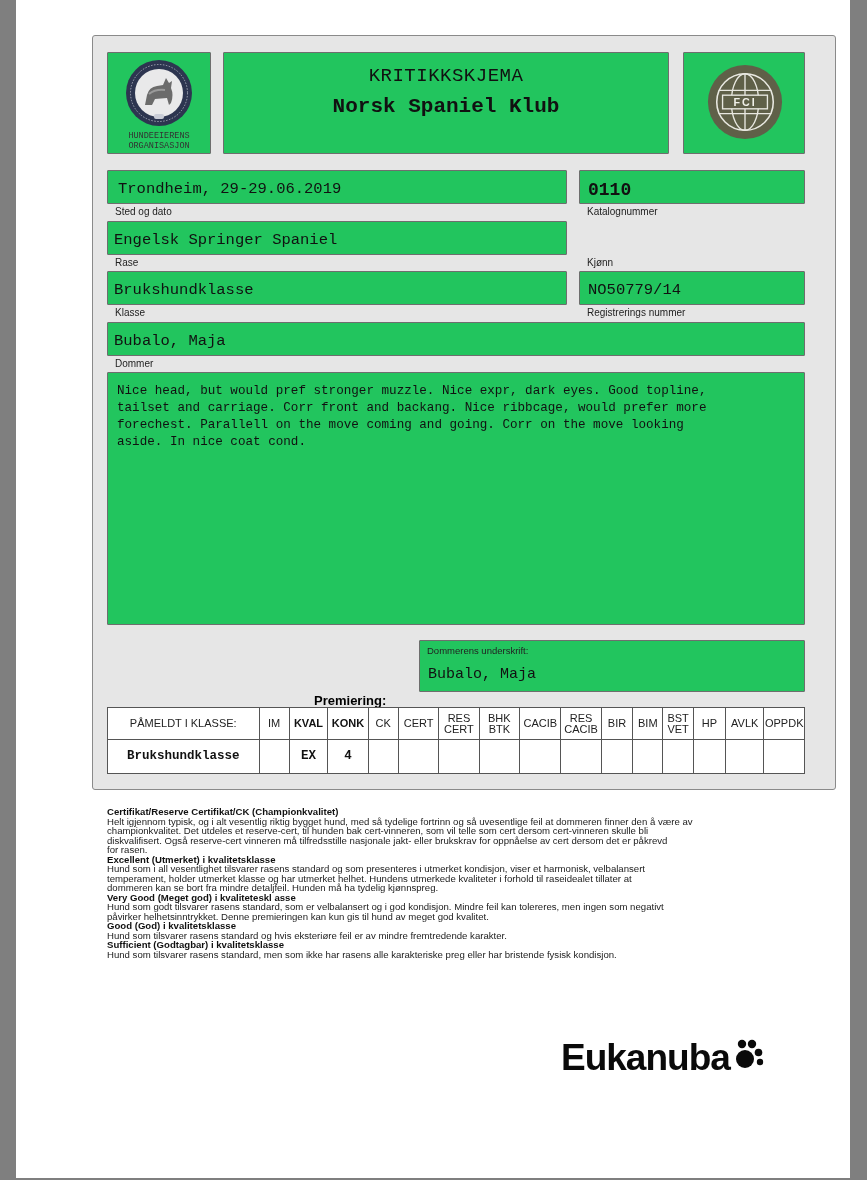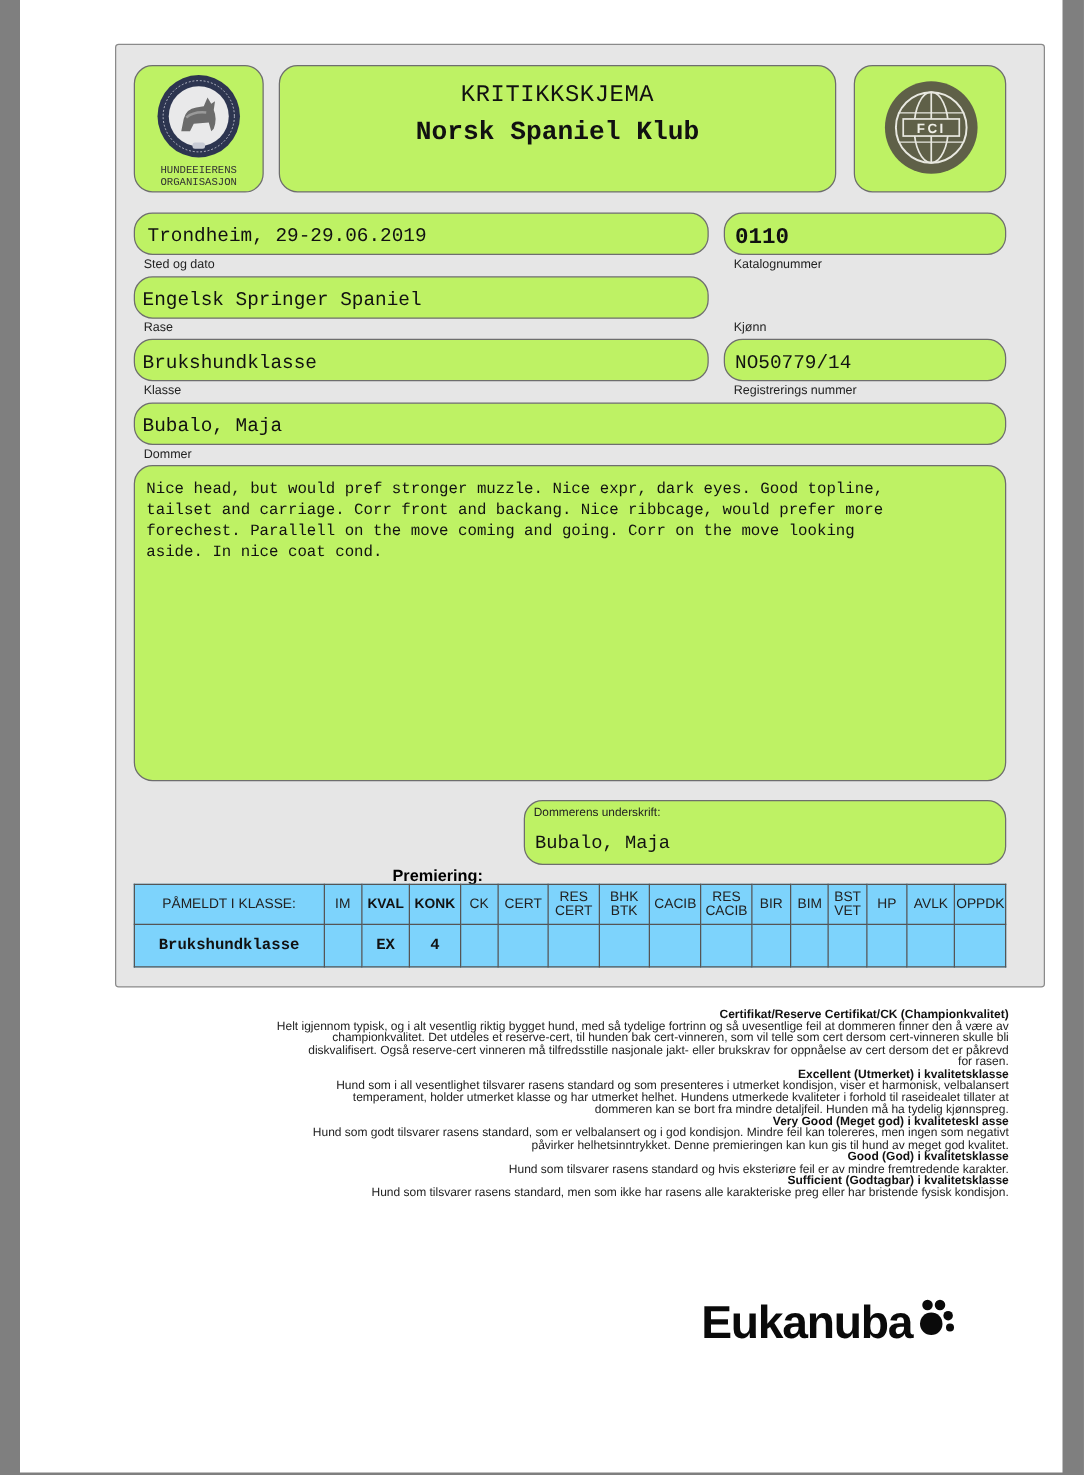--- a/index.html
+++ b/index.html
@@ -7,21 +7,21 @@
   body { position: relative; font-family: "Liberation Sans", sans-serif; }
   .page {
     position: absolute; left: 16px; top: 0; width: 834px; height: 1178px;
     background: #ffffff;
   }
   .form {
     position: absolute; left: 76px; top: 35px; width: 744px; height: 755px;
     background: #e6e6e6; border: 1.5px solid #8a8a8a; border-radius: 3px;
   }
   .box {
-    position: absolute; background: #bef264; border: 1.5px solid #6e6e6e; border-radius: 15px;
+    position: absolute; background: #22c55e; border: 1.5px solid #6e6e6e; border-radius: 1px;
   }
   .mono { font-family: "Liberation Mono", "DejaVu Sans Mono", monospace; color: #111; }
   .val { position: absolute; left: 8px; top: 9px; font-size: 15.5px; white-space: nowrap; }
   .lbl { position: absolute; font-size: 10px; color: #222; white-space: nowrap; }
 
   
   .logo-nkk { left: 14px; top: 16px; width: 104px; height: 102px; }
   .logo-nkk .emblem { position: absolute; left: 17px; top: 6px; width: 68px; height: 68px; }
   .logo-nkk .caption { position: absolute; left: 0; width: 100%; text-align: center; font-size: 8.5px; line-height: 10px; font-family: "Liberation Mono", monospace; color: #333; }
   .title-box { left: 130px; top: 16px; width: 446px; height: 102px; text-align: center; }
@@ -33,32 +33,32 @@
   
   .comment { left: 14px; top: 336px; width: 698px; height: 253px; }
   .comment .text { position: absolute; left: 9px; top: 10px; right: 20px; font-size: 12.6px; line-height: 17px; white-space: pre-wrap; }
 
   .sign { left: 326px; top: 604px; width: 386px; height: 52px; }
 
   
   .prem-title { position: absolute; left: 221px; top: 657px; font-size: 13px; font-weight: bold; color: #000000; }
   table.prem {
     position: absolute; left: 14px; top: 671px; width: 698px; height: 67px;
-    border-collapse: collapse; background: #7dd3fc; border: 1.5px solid #555;
+    border-collapse: collapse; background: #ffffff; border: 1.5px solid #555;
   }
   table.prem th, table.prem td {
     border: 1px solid #555; font-size: 11px; font-weight: normal; color: #222;
     text-align: center; padding: 0; line-height: 10.5px;
   }
   table.prem tr:first-child { height: 32px; }
   table.prem th.bold { font-weight: bold; color: #111; margin-top: 12px; }
   table.prem td { font-family: "Liberation Mono", monospace; font-weight: bold; font-size: 12.5px; color: #111; }
 
   
-  .legend { position: absolute; left: 91px; top: 807px; width: 700px; font-size: 9.6px; line-height: 9.5px; color: #222; text-align: right; }
+  .legend { position: absolute; left: 91px; top: 807px; width: 700px; font-size: 9.6px; line-height: 9.5px; color: #222; }
   .legend .h { font-weight: bold; color: #111; }
 
   .eukanuba { position: absolute; left: 545px; top: 1038px; display: flex; align-items: flex-end; }
   .eukanuba .word { font-size: 37px; font-weight: bold; letter-spacing: -1px; color: #0a0a0a; line-height: 40px; }
 </style>
 </head>
 <body>
 
 <div class="page">
 

